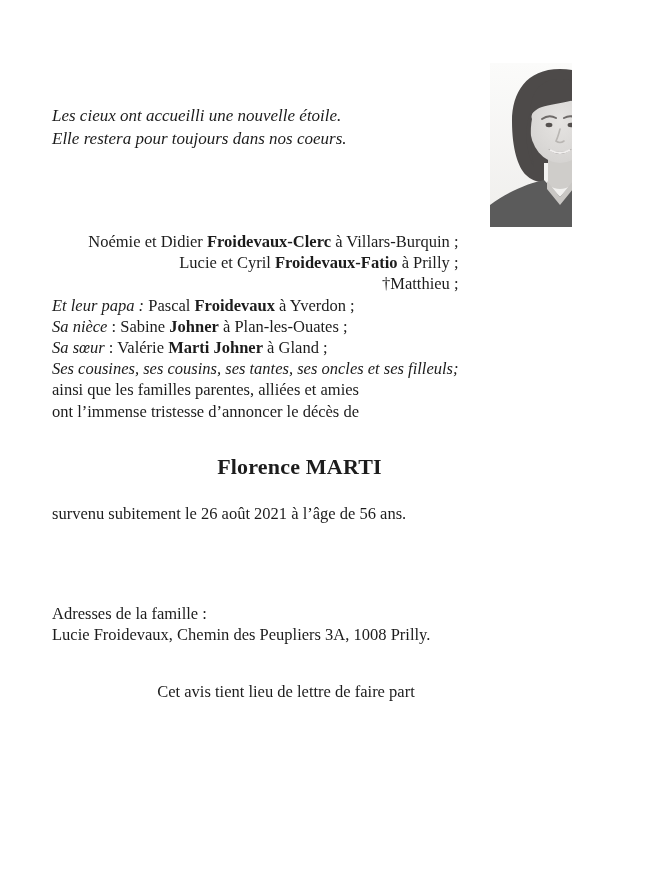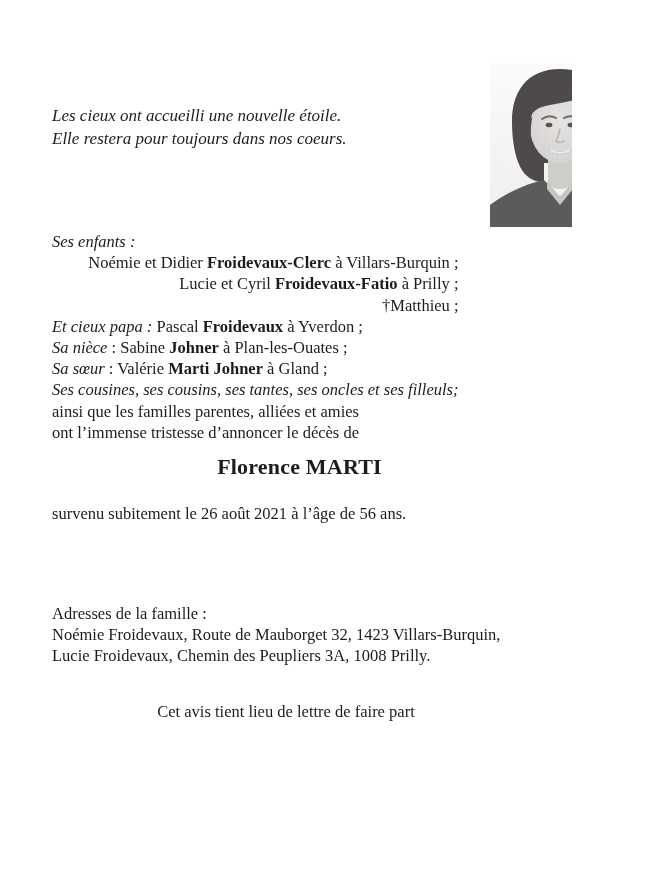--- a/index.html
+++ b/index.html
@@ -52,21 +52,20 @@
   .ceremony { top: 541px; line-height: 21.2px; }
   .ceremony sup { font-size: 10px; line-height: 0; }
   .addresses { top: 603px; line-height: 21.2px; }
 
   .footer-band {
     position: absolute;
     left: 0;
     right: 0;
     top: 682px;
     text-align: center;
-    margin-top: 20px;
   }
 
   .photo-frame {
     position: absolute;
     left: 490px;
     top: 63px;
     width: 140px;
     height: 164px;
     overflow: hidden;
   }
@@ -121,49 +120,47 @@
       <path d="M57,118 L70,134 L83,118 L83,126 L70,142 L57,126 Z" fill="#c9c7c4"></path>
     </svg>
   </div>
 
   <div class="block epigraph">
     <div class="line">Les cieux ont accueilli une nouvelle étoile.</div>
     <div class="line">Elle restera pour toujours dans nos coeurs.</div>
   </div>
 
   <div class="block family">
-    <div class="line i">Ses enfants :</div>
 
     <div class="line indent"><span>Noémie et Didier </span><span class="b">Froidevaux-Clerc</span><span> à Villars-Burquin ;</span></div>
 
     <div class="line indent"><span>Lucie et Cyril </span><span class="b">Froidevaux-Fatio</span><span> à Prilly ;</span></div>
 
     <div class="line indent">†Matthieu ;</div>
 
-    <div class="line"><span class="i">Et cieux papa : </span><span>Pascal </span><span class="b">Froidevaux</span><span> à Yverdon ;</span></div>
+    <div class="line"><span class="i">Et leur papa : </span><span>Pascal </span><span class="b">Froidevaux</span><span> à Yverdon ;</span></div>
 
     <div class="line"><span class="i">Sa nièce</span><span> : Sabine </span><span class="b">Johner</span><span> à Plan-les-Ouates ;</span></div>
 
     <div class="line"><span class="i">Sa sœur</span><span> : Valérie </span><span class="b">Marti Johner</span><span> à Gland ;</span></div>
 
     <div class="line i">Ses cousines, ses cousins, ses tantes, ses oncles et ses filleuls;</div>
     <div class="line">ainsi que les familles parentes, alliées et amies</div>
     <div class="line">ont l’immense tristesse d’annoncer le décès de</div>
   </div>
 
   <div class="title-band">
     <span class="deceased-name">Florence MARTI</span>
   </div>
 
   <div class="block death">survenu subitement le 26 août 2021 à l’âge de 56 ans.</div>
 
 
   <div class="block addresses">
     <div class="line">Adresses de la famille :</div>
-    <div class="line">Noémie Froidevaux, Route de Mauborget 32, 1423 Villars-Burquin,</div>
     <div class="line">Lucie Froidevaux, Chemin des Peupliers 3A, 1008 Prilly.</div>
   </div>
 
   <div class="footer-band">
     <span>Cet avis tient lieu de lettre de faire part</span>
   </div>
 
 </div>
 
 </body></html>

